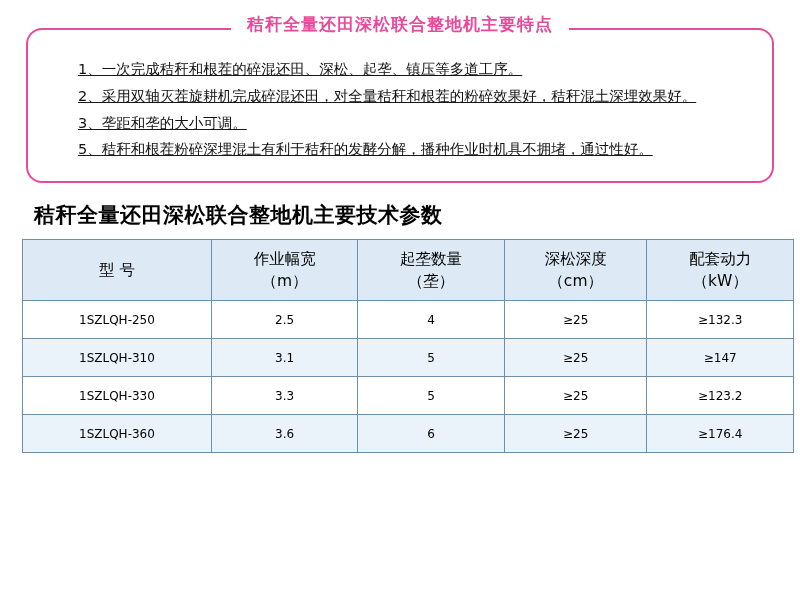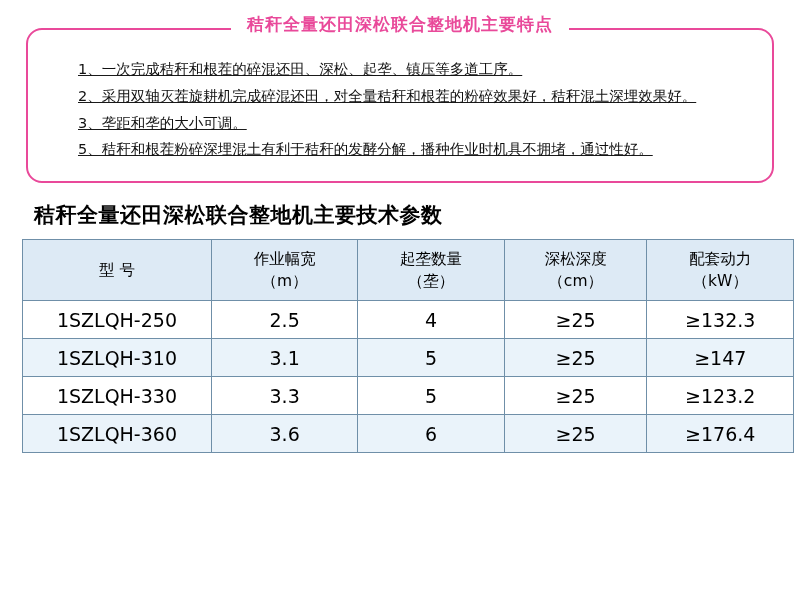--- a/index.html
+++ b/index.html
@@ -91,21 +91,21 @@
   .spec-table thead th {
     background: #ddeaf5;
     font-weight: normal;
     font-size: 15.5px;
     height: 58px;
     line-height: 1.45;
     color: #000000;
   }
   .spec-table tbody td {
     height: 35px;
-    font-size: 19px;
+    font-size: 12px;
     color: #000000;
   }
   .spec-table tbody tr:nth-child(even) td {
     background: #eaf3fa;
   }
   .spec-table tbody tr:nth-child(odd) td {
     background: #ffffff;
   }
   .col-model { width: 24.5%; }
   .col-a { width: 19%; }

